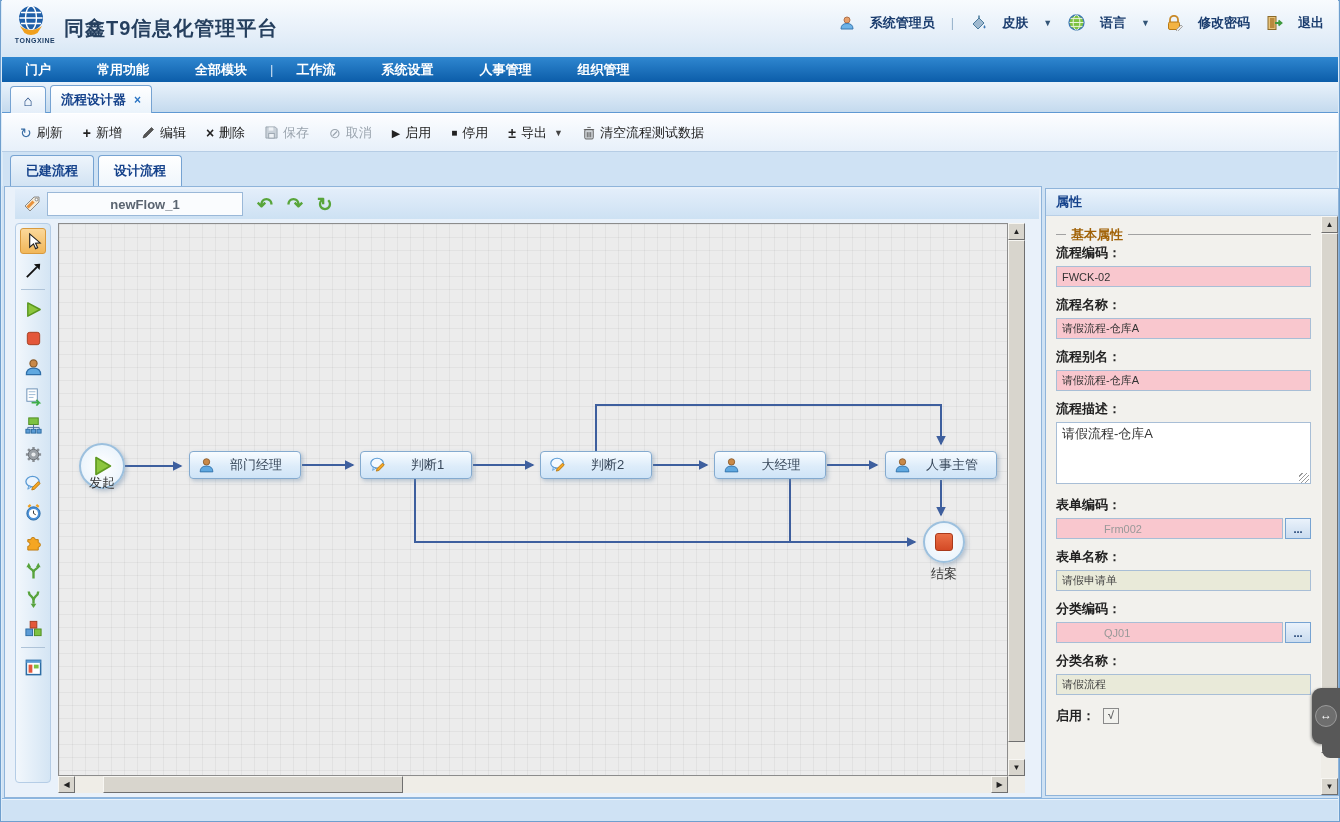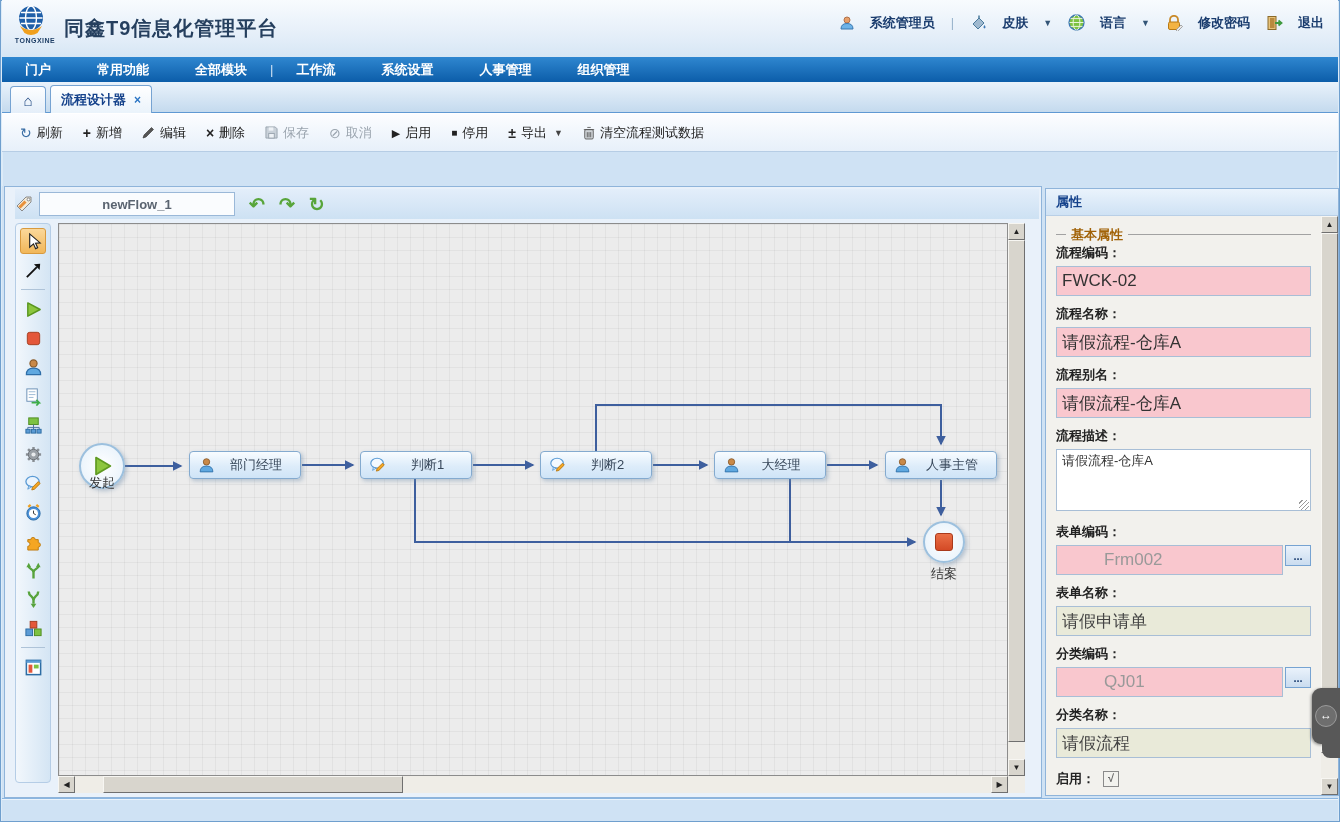--- a/index.html
+++ b/index.html
@@ -45,21 +45,21 @@
   .subtabs{position:absolute;left:4px;top:155px;height:31px;display:flex;gap:4px;padding-left:6px;}
   .subtab{border:1px solid #76a3d2;border-bottom:none;border-radius:4px 4px 0 0;
       padding:6px 15px 5px;font-weight:bold;color:#15428b;cursor:pointer;
       background:linear-gradient(#eef5fc,#d2e3f3);}
   .subtab.active{background:linear-gradient(#ffffff,#f0f6fc);}
   
   .main{position:absolute;left:2px;top:186px;right:2px;height:612px;background:#cfe2f4;}
   .designer{position:absolute;left:2px;top:0;width:1038px;height:612px;background:#e9f1fa;
       border:1px solid #8fb4da;box-sizing:border-box;}
   .designer-header{position:absolute;left:10px;top:2px;right:2px;height:30px;
-      background:linear-gradient(#e3eefa,#cde1f3);display:flex;align-items:center;gap:6px;}
+      background:linear-gradient(#e3eefa,#cde1f3);display:flex;align-items:center;gap:6px;padding-left:8px;}
   .flow-name{width:190px;height:20px;border:1px solid #9ab8d8;background:#fafcfe;
       text-align:center;font-weight:bold;color:#5a6470;font-size:13px;font-family:inherit;}
   .green-act{font-size:19px;font-weight:bold;color:#58a53a;cursor:pointer;line-height:19px;margin-left:8px;}
   
   .toolcol{position:absolute;left:10px;top:36px;width:36px;height:560px;
       background:linear-gradient(90deg,#f2f7fc,#d4e5f4);border:1px solid #b5cde6;border-radius:4px;
       box-sizing:border-box;display:flex;flex-direction:column;align-items:center;padding-top:4px;gap:3px;}
   .tool{width:26px;height:26px;display:flex;align-items:center;justify-content:center;cursor:pointer;border-radius:3px;}
   .tool.selected{background:linear-gradient(#fbd89a,#f1b75a);border:1px solid #d89a3e;box-sizing:border-box;}
   .tool-div{width:24px;height:1px;background:#aec3d8;margin:3px 0;}
@@ -88,22 +88,22 @@
       box-sizing:border-box;cursor:pointer;}
   
   .props{position:absolute;left:1043px;top:2px;width:294px;height:608px;background:#f2f1ed;
       border:1px solid #8fb4da;box-sizing:border-box;}
   .props-header{height:26px;background:linear-gradient(#eaf3fc,#cfe2f4);border-bottom:1px solid #b9cfe6;
       color:#15428b;font-weight:bold;line-height:26px;padding-left:10px;}
   .props-body{position:absolute;left:0;top:27px;right:17px;bottom:0;padding:4px 10px 0;overflow:hidden;}
   .group{border-top:1px solid #a2a2a2;position:relative;margin-top:14px;}
   .group-legend{position:absolute;top:-9px;left:10px;background:#f2f1ed;padding:0 5px;font-weight:bold;color:#a16207;}
   .plabel{font-weight:bold;color:#222;margin:9px 0 4px;}
-  .pinput{width:100%;height:30px;box-sizing:border-box;border:1px solid #a8bed6;padding:1px 5px;
-      font-size:17px;font-family:inherit;}
+  .pinput{width:100%;height:21px;box-sizing:border-box;border:1px solid #a8bed6;padding:1px 5px;
+      font-size:11px;font-family:inherit;}
   .pink{background:#f9c7ce;color:#333;}
   .pink.dim{color:#999;padding-left:47px;}
   .beige{background:#e9ead9;color:#444;}
   .prow{display:flex;gap:2px;}
   .browse-btn{width:26px;height:21px;border:1px solid #76a3d2;background:linear-gradient(#eaf2fb,#cadcef);
       color:#1a3c6e;font-size:11px;font-weight:bold;line-height:10px;cursor:pointer;}
   .ta-wrap{position:relative;}
   .ptextarea{width:100%;height:62px;box-sizing:border-box;border:1px solid #a8bed6;background:#fff;
       font-size:13px;font-family:inherit;resize:none;padding:2px 5px;color:#333;}
   .grip{position:absolute;right:2px;bottom:4px;width:10px;height:10px;
@@ -252,20 +252,24 @@
       </span>
     <span class="tb-item">
       <svg class="ticon" width="12" height="14" viewBox="0 0 14 16">
         <rect x="2" y="4" width="10" height="11" rx="1.5" fill="#cdd1d5" stroke="#555"></rect>
         <path d="M1,4 h12 M5,1.5 h4 M5,7 v6 M7,7 v6 M9,7 v6" stroke="#555" fill="none"></path>
         </svg>
       <span>清空流程测试数据</span>
       </span>
   </div>
 
+  <div class="subtabs">
+    <div class="subtab">已建流程</div>
+    <div class="subtab active">设计流程</div>
+  </div>
 
   <div class="main">
 
     <div class="designer">
       <div class="designer-header">
         <svg width="18" height="18" viewBox="0 0 18 18">
           <path d="M2,11 L11,2 L16,2 L16,7 L7,16 Z" fill="#f2ead8" stroke="#8a8a8a"></path>
           <circle cx="13.5" cy="4.5" r="1.4" fill="#fff" stroke="#888"></circle>
           <path d="M4.5,12.5 l6,-6" stroke="#e8913a" stroke-width="3"></path>
         </svg>

